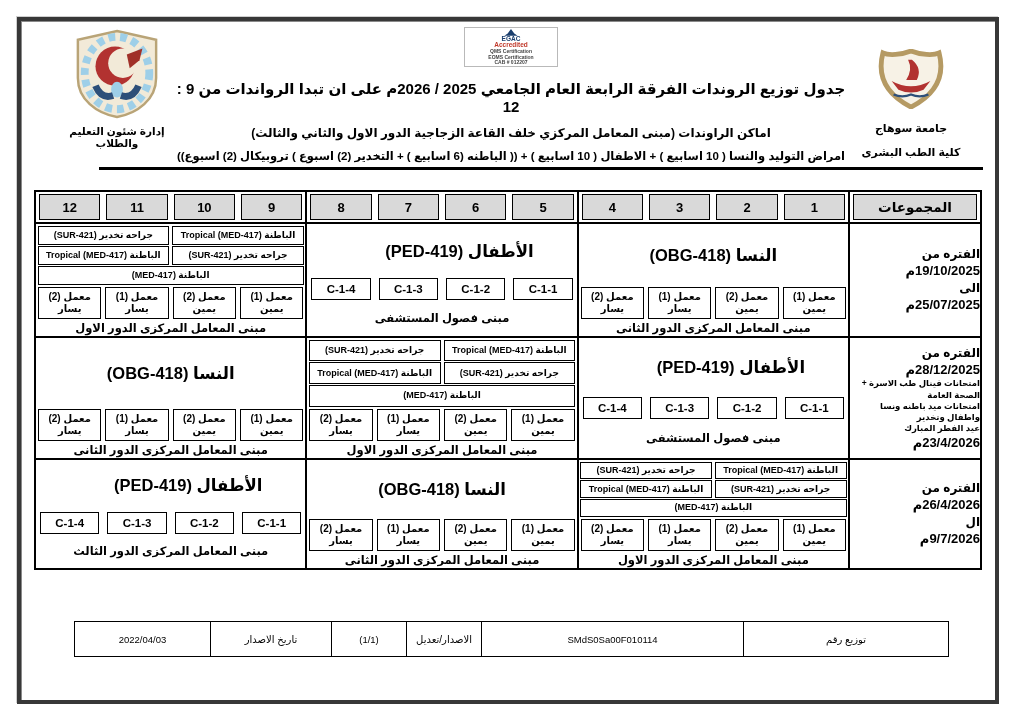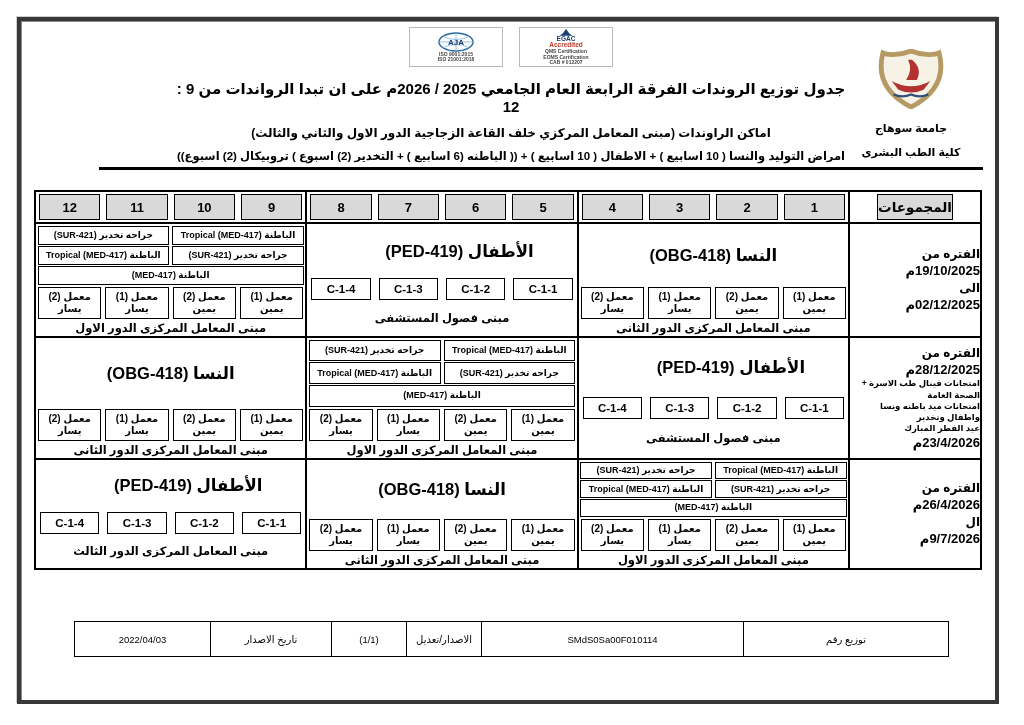--- a/index.html
+++ b/index.html
@@ -30,21 +30,21 @@
   
   .sched{position:absolute;top:169px;right:auto;left:13px;width:948px;border:2.6px solid #000;}
   .row{display:flex;}
   .row > :nth-child(n+2){border-right:2.4px solid #000;}
   .block{border-top:2.4px solid #000;}
   .head-row{height:30px;}
   .b1{height:114px;}
   .b2{height:122px;}
   .b3{height:110px;}
 
-  .gcell{width:130px;flex:none;display:flex;flex-direction:column;align-items:center;}
+  .gcell{width:130px;flex:none;display:flex;flex-direction:column;}
   .sec{flex:1;display:flex;min-width:0;}
   .num-box{flex:1;margin:2px 3px;background:#d9d9d9;border:1.2px solid #000;
            display:flex;align-items:center;justify-content:center;font-size:13px;}
   .gh-box{flex:1;margin:2px 3px;background:#d9d9d9;border:1.2px solid #000;
           display:flex;align-items:center;justify-content:center;font-size:13.5px;}
 
   .period{align-items:flex-start;justify-content:center;text-align:center;font-size:12px;line-height:1.35;}
   .period .date{font-size:13px;}
   .period .note{font-size:8.5px;line-height:1.3;}
 
@@ -86,42 +86,46 @@
       <svg width="70" height="60" viewBox="0 0 70 62">
         <path d="M35 2 C45 6 58 7 64 4 C69 23 66 44 35 60 C4 44 1 23 6 4 C12 7 25 6 35 2 Z" fill="#f7f2e6" stroke="#b59a63" stroke-width="5"></path>
         <path d="M15 33 q20 11 40 0 l-7 9 q-13 6 -26 0 Z" fill="#b23230"></path>
         <path d="M36 11 q11 9 5 21 l-11 0 q7 -11 2 -21 Z" fill="#b23230"></path>
         <path d="M17 47 q9 4 18 0 q9 4 18 0" stroke="#2d4f79" stroke-width="2.4" fill="none"></path>
       </svg>
       <div class="lbl">جامعة سوهاج</div>
       <div class="lbl">كلية الطب البشرى</div>
     </div>
 
+    <div class="org-left">
+      <svg width="92" height="90" viewBox="0 0 92 92">
+        <path d="M46 2 L86 11 V50 C86 72 67 86 46 90 C25 86 6 72 6 50 V11 Z" fill="#f2ead8" stroke="#b9a477" stroke-width="2.5"></path>
+        <ellipse cx="46" cy="45" rx="33" ry="37" fill="none" stroke="#9ecfe8" stroke-width="8" stroke-dasharray="7 5"></ellipse>
+        <circle cx="44" cy="38" r="20" fill="#b23230"></circle>
+        <circle cx="52" cy="35" r="15" fill="#f2ead8"></circle>
+        <path d="M56 26 l16 -6 l-3 12 l-10 8 z" fill="#a03028"></path>
+        <ellipse cx="46" cy="62" rx="6" ry="8" fill="#9ecfe8"></ellipse>
+        <path d="M24 58 q6 14 18 10" stroke="#2d4f79" stroke-width="7" fill="none"></path>
+        <path d="M68 58 q-6 14 -18 10" stroke="#2d4f79" stroke-width="7" fill="none"></path>
+      </svg>
+      <div class="lbl">إدارة شئون التعليم والطلاب</div>
+    </div>
 
     <div class="hdr-center">
       <div class="accred">
         <div class="acc-box">
           <svg width="26" height="12" viewBox="0 0 26 12">
             <path d="M13 0 L19 8 L25 12 L1 12 L7 8 Z" fill="#1b3f6e"></path>
           </svg>
           <div class="acc-blue">EGAC</div>
           <div class="acc-red">Accredited</div>
           <div class="acc-line">QMS Certification</div>
           <div class="acc-line">EOMS Certification</div>
           <div class="acc-line">CAB # 012207</div>
         </div>
-        <div class="acc-box">
-          <svg width="38" height="20" viewBox="0 0 38 20">
-            <ellipse cx="19" cy="10" rx="17" ry="9" fill="#fff" stroke="#2e6da4" stroke-width="1.5"></ellipse>
-            <path d="M2 10 h34 M19 1 v18 M6 4.5 q13 6 26 0 M6 15.5 q13 -6 26 0" stroke="#7fb0d8" stroke-width="0.8" fill="none"></path>
-            <text x="19" y="13" text-anchor="middle" font-size="8" font-weight="bold" fill="#1b3f6e">AJA</text>
-          </svg>
-          <div class="acc-line">ISO 9001:2015</div>
-          <div class="acc-line">ISO 21001:2018</div>
-        </div>
       </div>
       <div class="title">جدول توزيع الروندات  الفرقة الرابعة العام الجامعي 2025 / 2026م على ان تبدا الرواندات من 9 : 12</div>
       <div class="sub1">اماكن الراوندات (مبنى المعامل المركزي خلف القاعة الزجاجية الدور الاول والثاني والثالث)</div>
       <div class="sub2">امراض التوليد والنسا ( 10 اسابيع ) + الاطفال ( 10 اسابيع ) + (( الباطنه (6 اسابيع ) + التخدير (2) اسبوع ) تروبيكال (2) اسبوع))</div>
     </div>
     <div class="hdr-rule"></div>
 
     <div class="sched">
 
       <div class="row head-row">
@@ -146,21 +150,21 @@
           <div class="num-box">11</div>
           <div class="num-box">12</div>
         </div>
       </div>
 
       <div class="row block b1">
         <div class="gcell period">
           <div>الفتره من</div>
           <div class="date">19/10/2025م</div>
           <div>الى</div>
-          <div class="date">02/12/2025م</div>
+          <div class="date">25/07/2025م</div>
         </div>
 
         <div class="group">
           <div class="g-head">النسا (OBG-418)</div>
           <div class="lab-row">
             <div class="lab">معمل (1)
 يمين</div>
             <div class="lab">معمل (2)
 يمين</div>
             <div class="lab">معمل (1)

